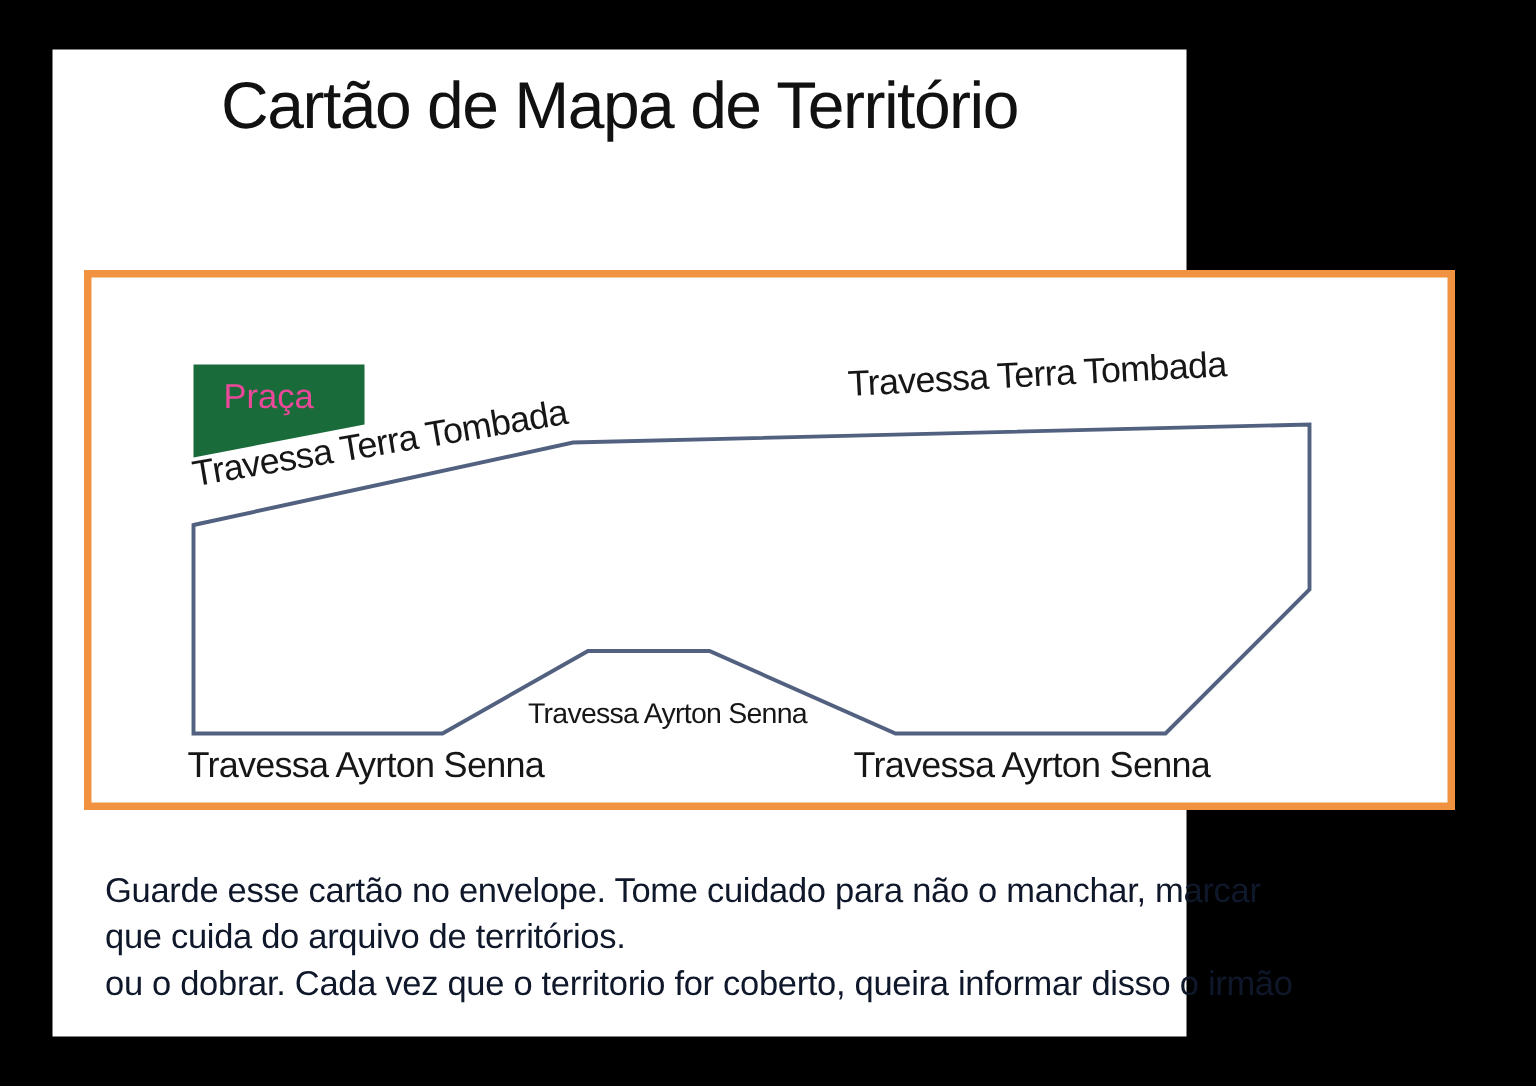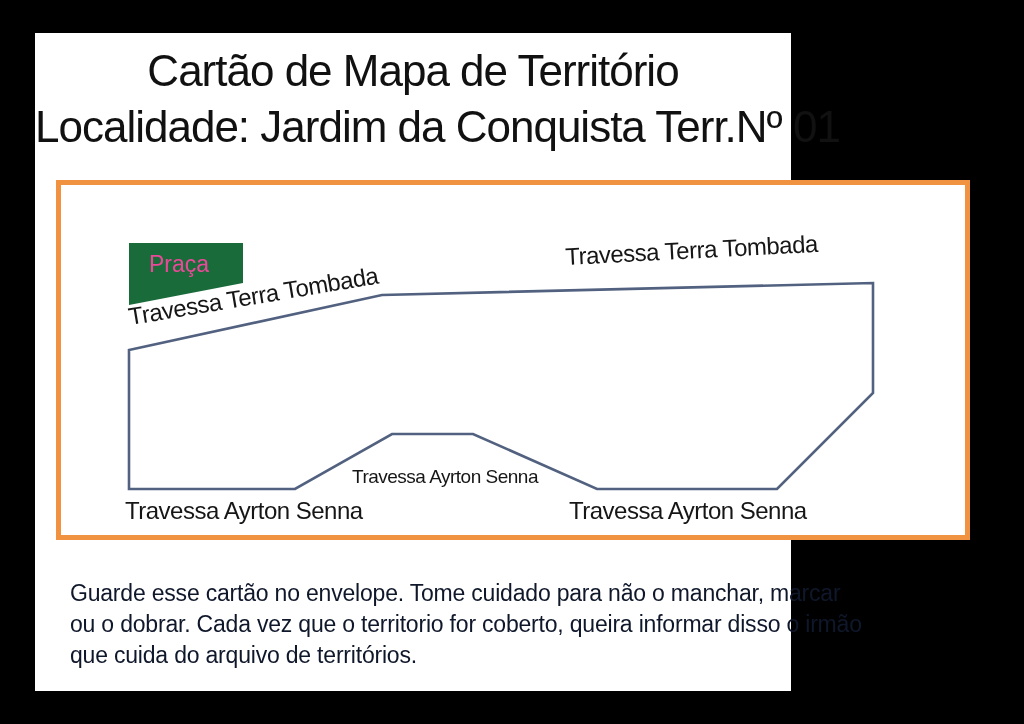--- a/index.html
+++ b/index.html
@@ -82,21 +82,20 @@
   }
   .footer div { white-space: nowrap; }
 </style>
 </head>
 <body>
 
 <div class="card">
 
   <div class="title-block">
     <div>Cartão de Mapa de Território</div>
-    <div>Localidade: Jardim da Conquista Terr.Nº 01</div>
   </div>
 
   <div class="map-frame">
     <svg width="904" height="350" viewBox="0 0 904 350">
       <polygon points="68,165 321,110 812,98 812,208 716,304 536,304 412,249 331,249 234,304 68,304" fill="none" stroke="#51617F" stroke-width="2.6" stroke-linejoin="miter"></polygon>
       <polygon points="68,58 182,58 182,98 68,120" fill="#1A6B3A" stroke="none"></polygon>
     </svg>
 
     <div class="lbl lbl-praca">Praça</div>
 
@@ -106,17 +105,17 @@
 
     <div class="lbl lbl-as-mid">Travessa Ayrton Senna</div>
 
     <div class="lbl lbl-as-bl">Travessa Ayrton Senna</div>
 
     <div class="lbl lbl-as-br">Travessa Ayrton Senna</div>
   </div>
 
   <div class="footer">
     <div>Guarde esse cartão no envelope. Tome cuidado para não o manchar, marcar</div>
+    <div>que cuida do arquivo de territórios.</div>
     <div>ou o dobrar. Cada vez que o territorio for coberto, queira informar disso o irmão</div>
-    <div>que cuida do arquivo de territórios.</div>
   </div>
 
 </div>
 
 </body></html>

